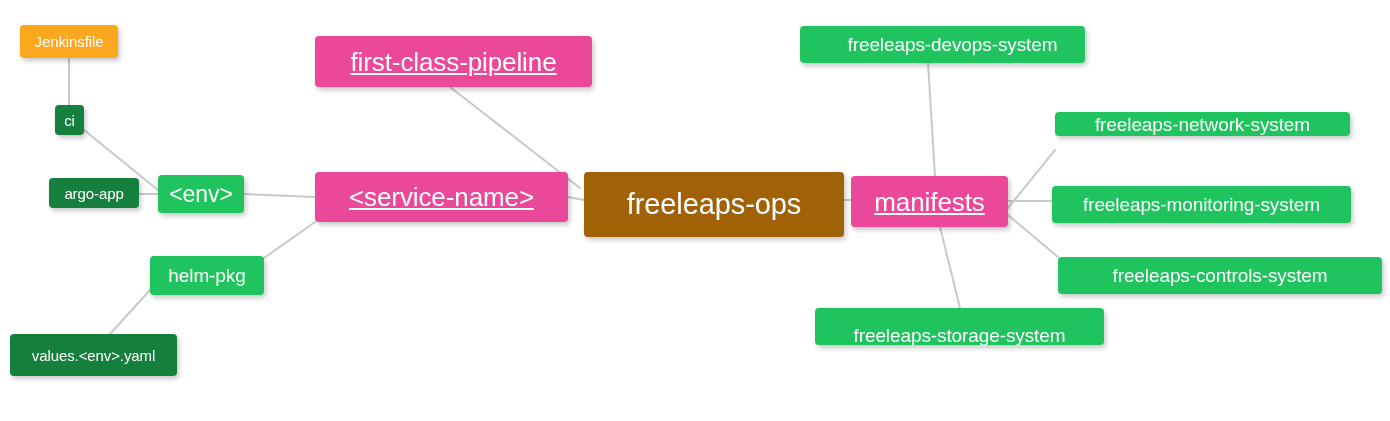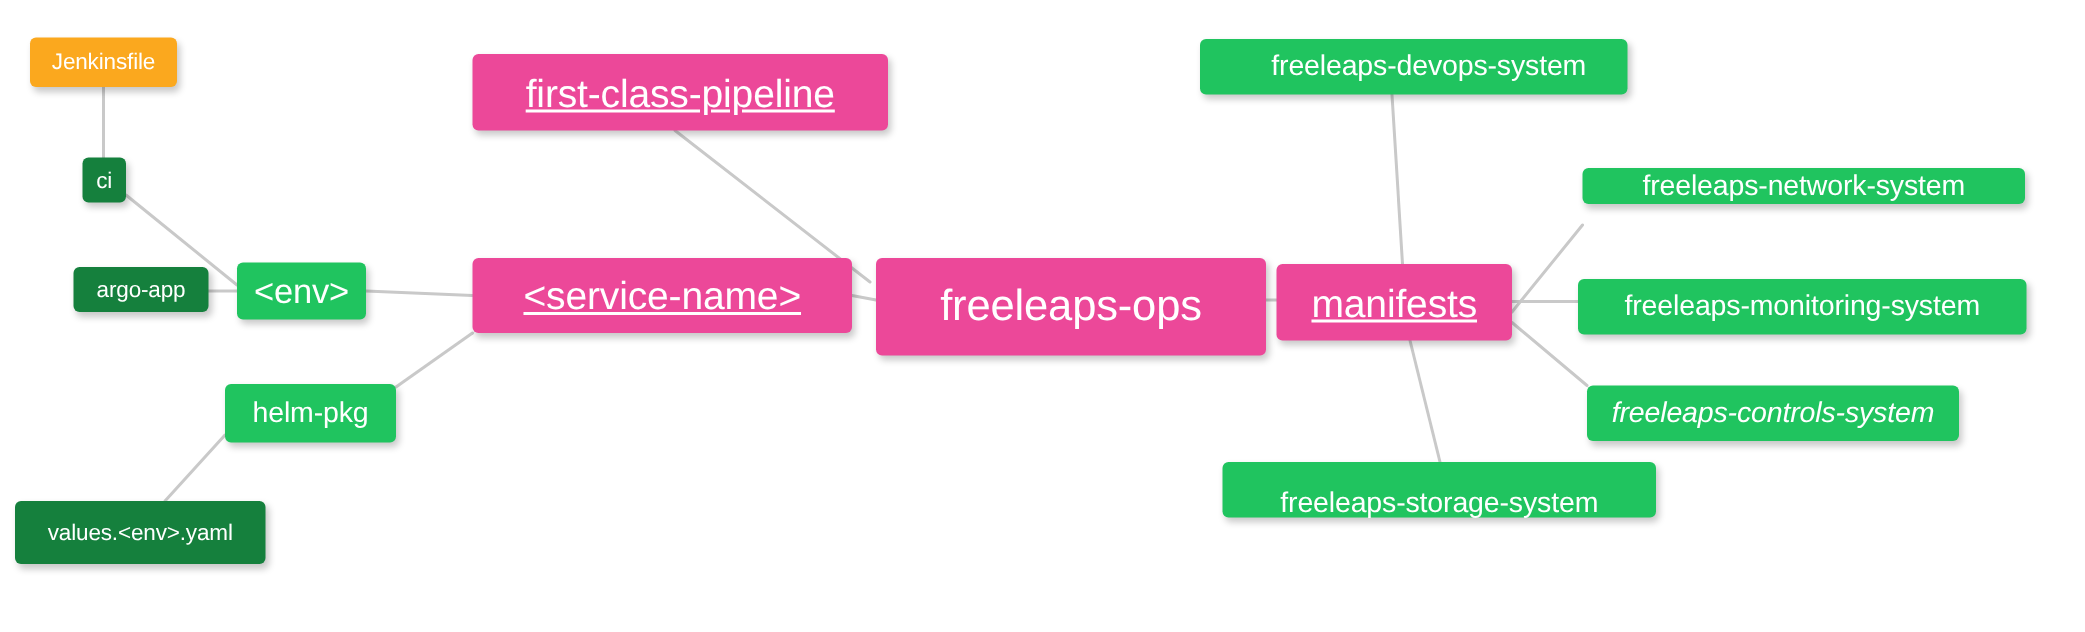--- a/index.html
+++ b/index.html
@@ -36,21 +36,21 @@
     line-height: 1;
     letter-spacing: -0.1px;
     box-shadow: 2px 3px 5px rgba(0,0,0,0.22);
     user-select: none;
   }
   .node-label {
     display: block;
     padding: 0 2px;
   }
   
-  .c-root   { background: #ec4899; }
+  .c-root   { background: #a16207; }
   .c-blue   { background: #ec4899; text-decoration: underline; }
   .c-green  { background: #20c45f; }
   .c-orange { background: #fba81e; }
   .c-red    { background: #15803d; }
   
   .s-xxl { font-size: 29px; }
   .s-xl  { font-size: 26px; }
   .s-lg  { font-size: 23px; }
   .s-md  { font-size: 19px; }
   .s-sm  { font-size: 15px; }
@@ -109,20 +109,20 @@
       </div>
       <div class="node c-green s-md" style="left: 800px; top: 26px; width: 285px; height: 37px; padding-left: 20px;">
         <span class="node-label">freeleaps-devops-system</span>
       </div>
       <div class="node c-green s-md" style="left: 1055px; top: 112px; width: 295px; height: 24px;">
         <span class="node-label">freeleaps-network-system</span>
       </div>
       <div class="node c-green s-md" style="left: 1052px; top: 186px; width: 299px; height: 37px;">
         <span class="node-label">freeleaps-monitoring-system</span>
       </div>
-      <div class="node c-green s-md" style="left: 1058px; top: 257px; width: 248px; height: 37px; font-style: italic;">
+      <div class="node c-green s-md" style="left: 1058px; top: 257px; width: 324px; height: 37px;">
         <span class="node-label">freeleaps-controls-system</span>
       </div>
       <div class="node c-green s-md" style="left: 815px; top: 308px; width: 289px; height: 37px; align-items: flex-end;">
         <span class="node-label">freeleaps-storage-system</span>
       </div>
     </div>
 </div>
 
 </body></html>

